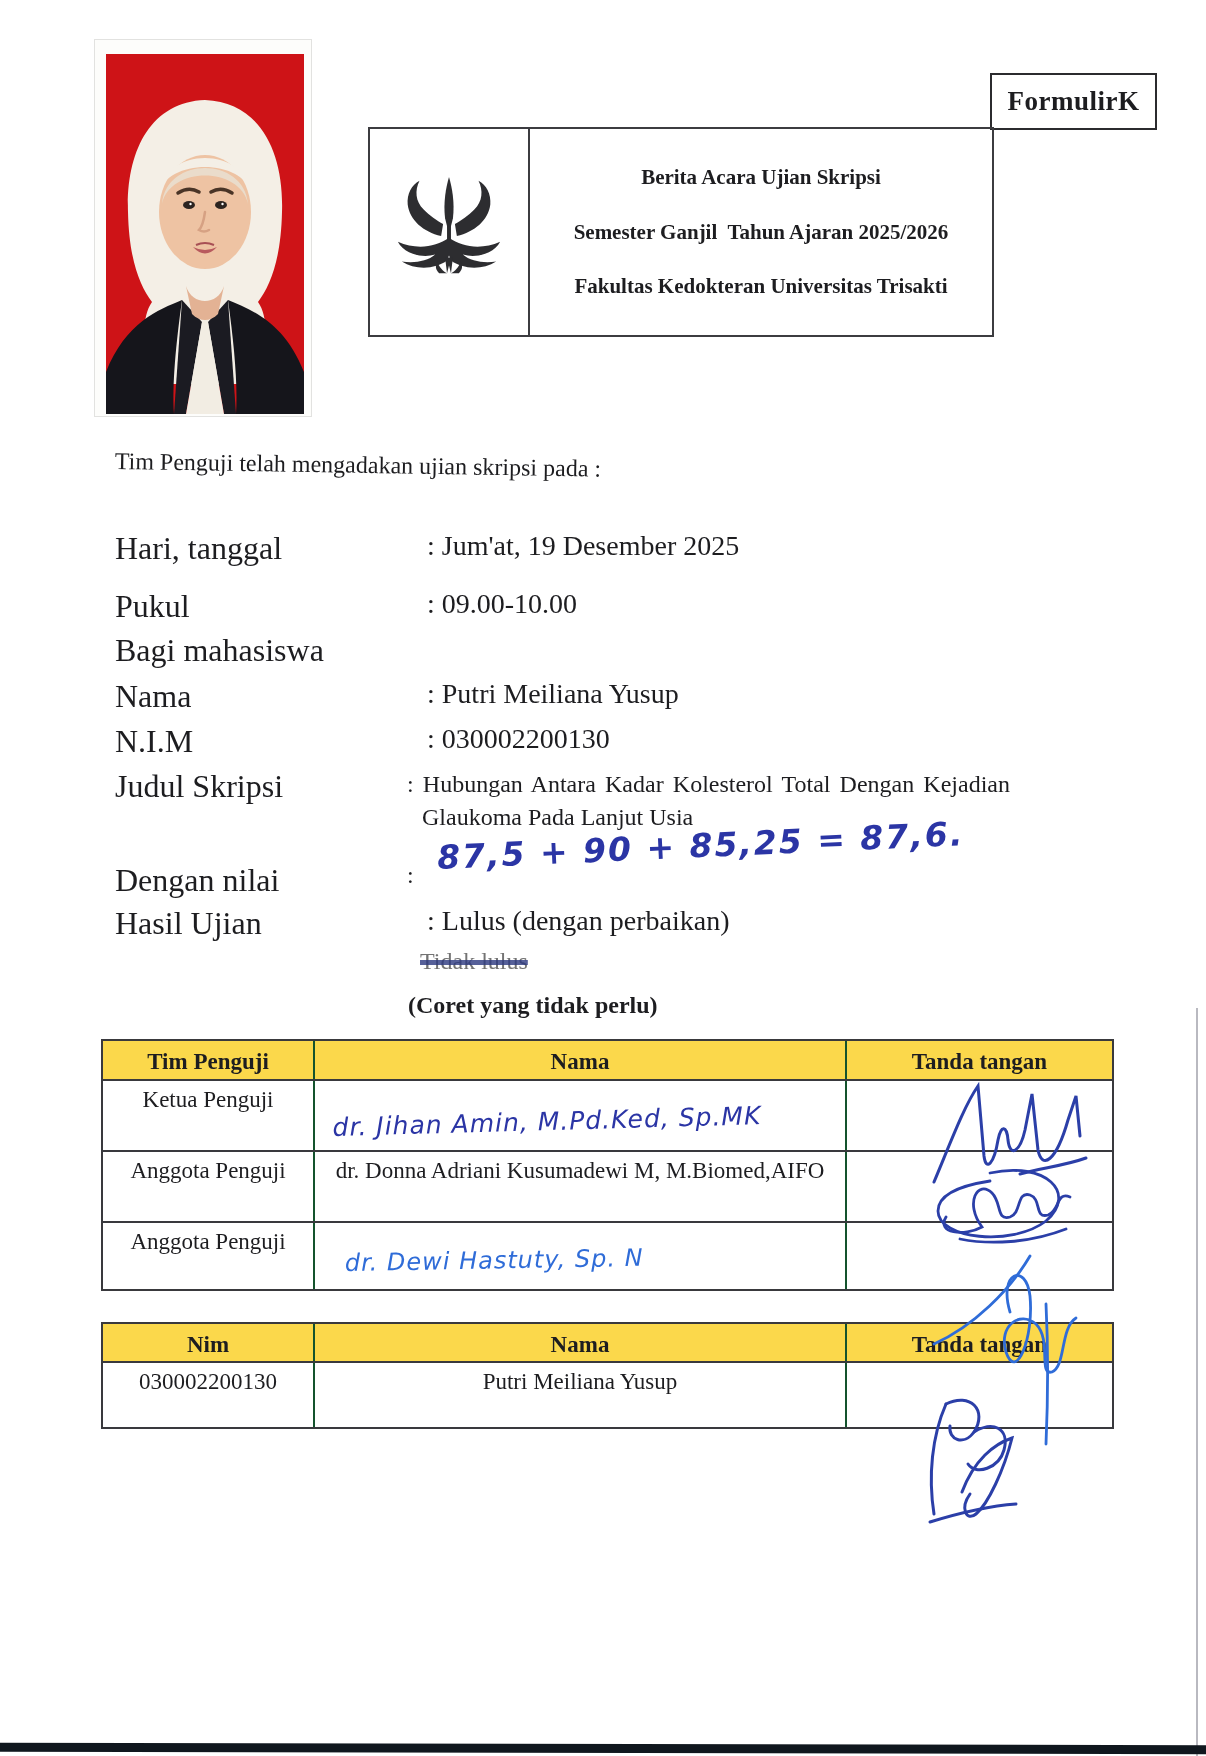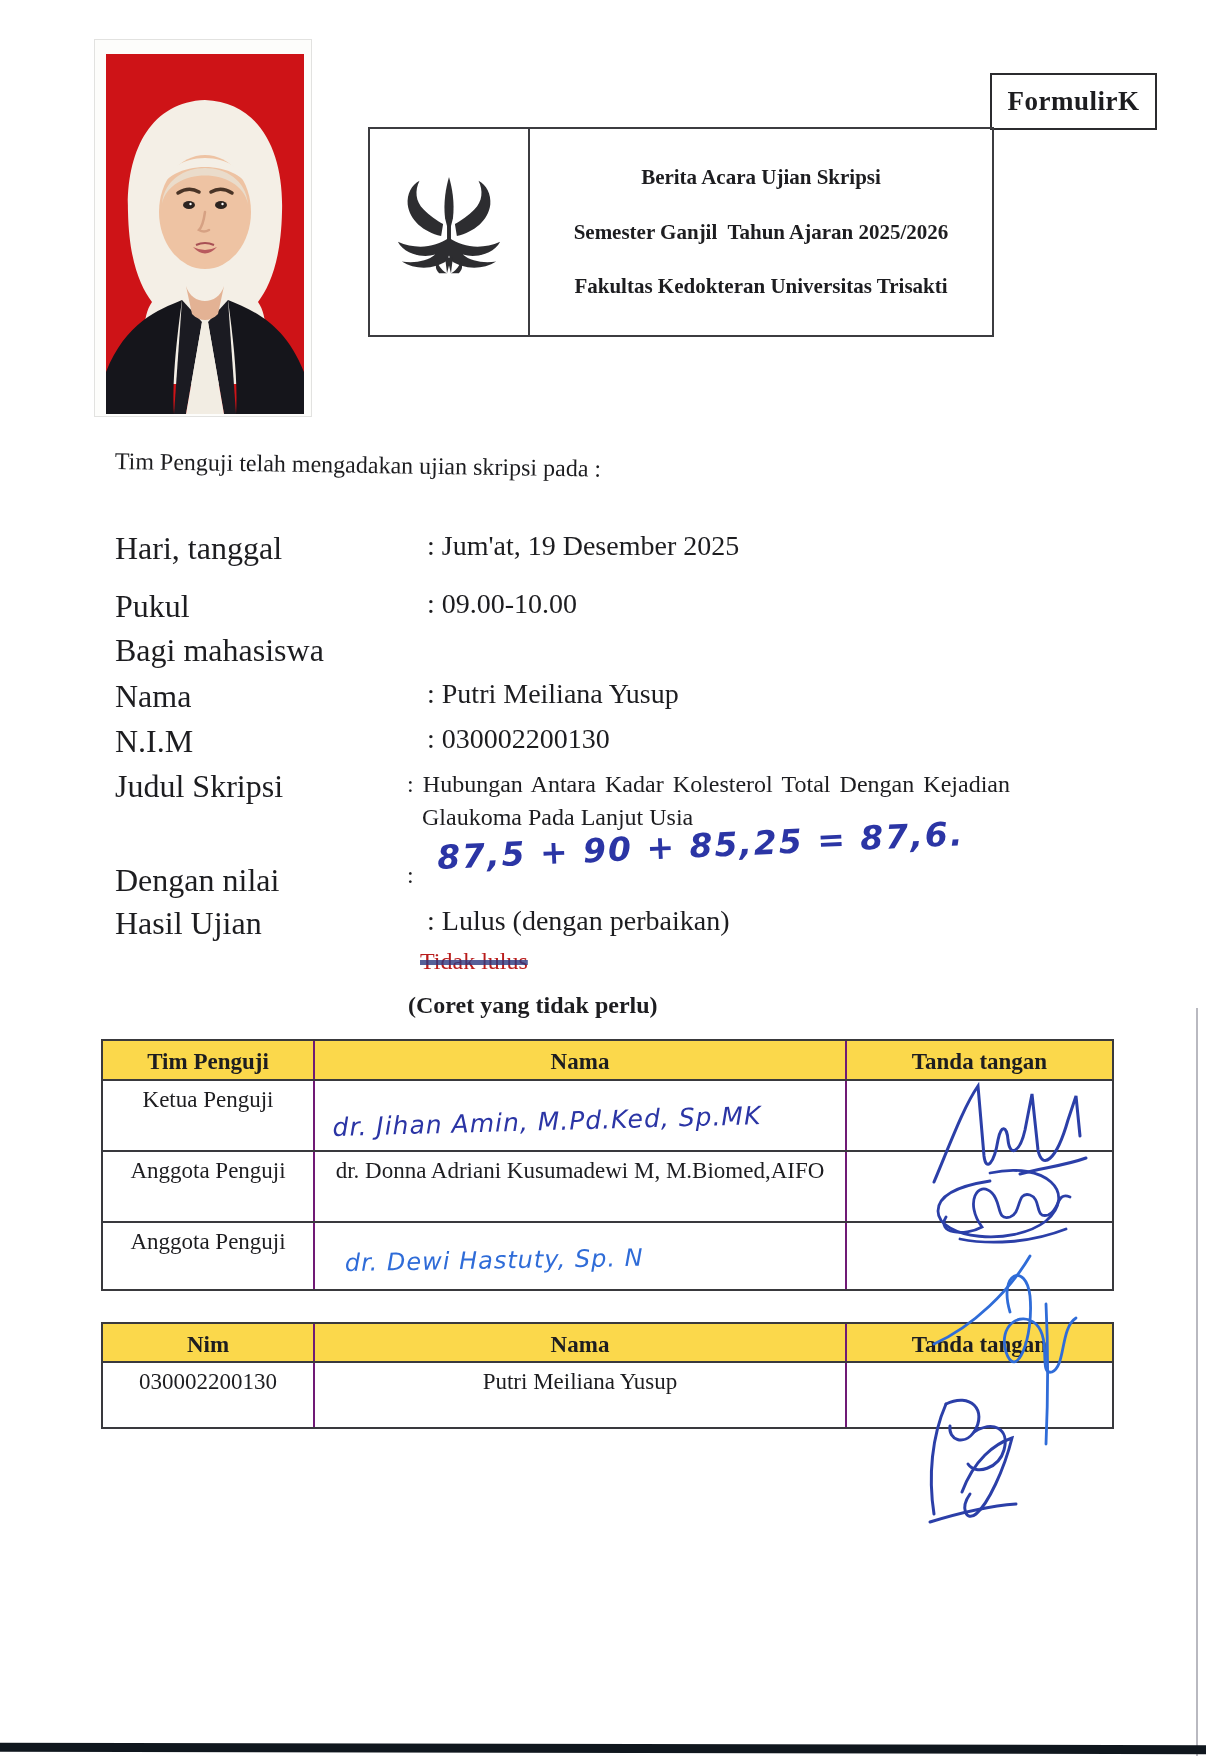--- a/index.html
+++ b/index.html
@@ -34,29 +34,29 @@
     position:absolute;left:407px;top:768px;width:588px;font-size:24px;
     text-align:justify;padding-left:15px;text-indent:-15px;line-height:1.38;
   }
   .nilai-colon{position:absolute;left:407px;top:862px;font-size:24px;}
   .nilai-hand{
     position:absolute;left:438px;top:838px;font-size:33px;
     font-family:"DejaVu Sans",sans-serif;font-style:italic;font-weight:bold;
     color:#2b35a5;letter-spacing:2px;transform:rotate(-2.6deg);transform-origin:left bottom;
   }
   .tidak-lulus{
-    position:absolute;left:420px;top:948px;font-size:24px;color:#b91c1c;
+    position:absolute;left:420px;top:948px;font-size:24px;color:#737373;
     text-decoration:line-through;text-decoration-thickness:5px;text-decoration-color:rgba(44,56,128,.8);
   }
   .coret{position:absolute;left:408px;top:992px;font-size:24px;font-weight:bold;}
   
   .tbl{position:absolute;left:101px;width:1013px;border:2px solid #39393d;box-sizing:border-box;}
   .trow{display:grid;grid-template-columns:212px 532px auto;border-bottom:2px solid #39393d;}
   .trow:last-child{border-bottom:none;}
-  .tcell{border-right:2px solid #701a75;padding-top:6px;text-align:center;font-size:23px;box-sizing:border-box;position:relative;}
+  .tcell{border-right:2px solid #14532d;padding-top:6px;text-align:center;font-size:23px;box-sizing:border-box;position:relative;}
   .tcell:last-child{border-right:none;}
   .thead .tcell{font-weight:bold;background:#FBD84B;padding-top:8px;}
   .hand-name{
     position:absolute;font-family:"DejaVu Sans",sans-serif;font-style:italic;
     white-space:nowrap;transform-origin:left bottom;
   }
   .hand1{left:18px;top:32px;font-size:25px;color:#2b35a5;letter-spacing:1px;transform:rotate(-1.6deg);}
   .hand3{left:30px;top:26px;font-size:24px;color:#2f6cd8;letter-spacing:1px;transform:rotate(-1deg);}
   
   .sig{position:absolute;pointer-events:none;}

